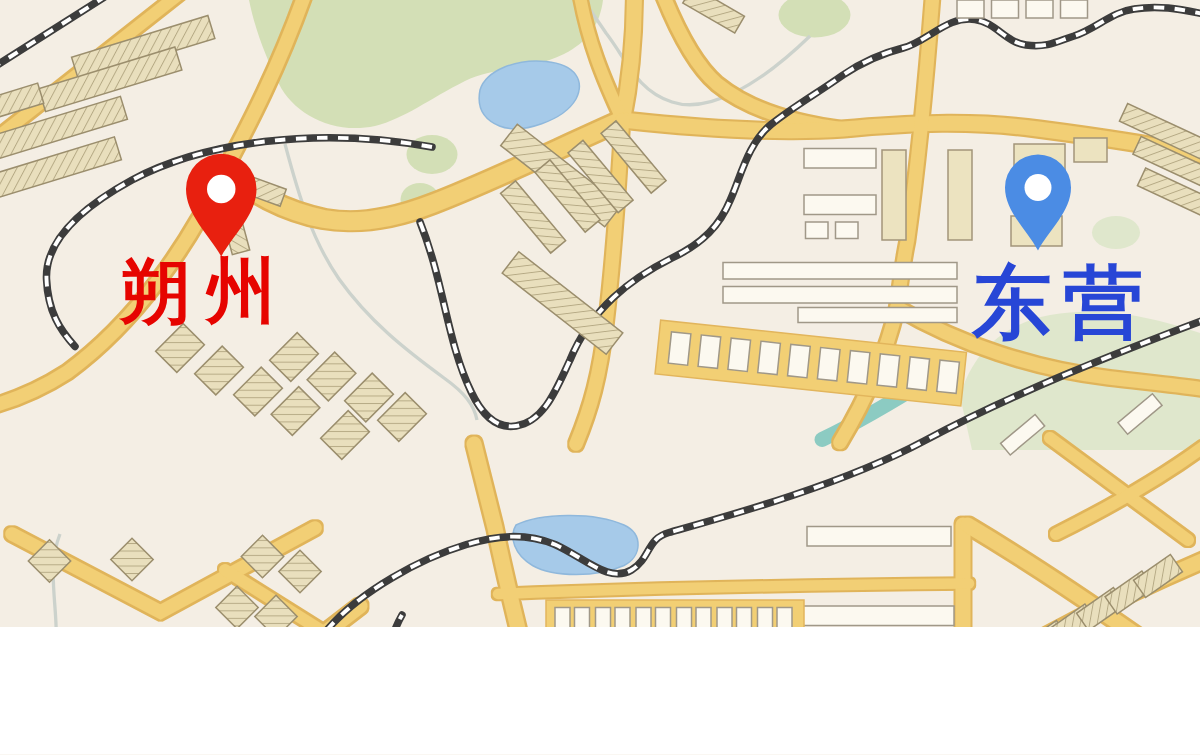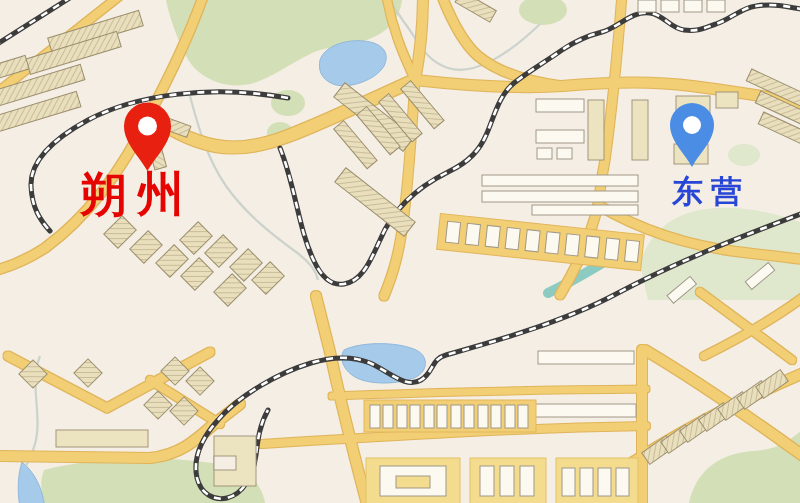--- a/index.html
+++ b/index.html
@@ -1,32 +1,32 @@
 <!DOCTYPE html>
 <html><head>
 <meta charset="utf-8">
 <style>
   html,body{margin:0;padding:0;background:#ffffff;font-family:"Liberation Sans",sans-serif;}
-  .stage{position:relative;width:800px;height:503px;overflow:hidden;background:#f4eee4;}
+  .stage{position:relative;width:800px;height:418px;overflow:hidden;background:#f4eee4;}
   .stage svg{position:absolute;left:0;top:0;display:block;}
   .road{fill:none;stroke:#f2cf74;stroke-linecap:round;}
   .rail-b{fill:none;stroke:#3c3c3c;stroke-width:5;stroke-linecap:round;}
   .rail-d{fill:none;stroke:#ffffff;stroke-width:2.6;stroke-dasharray:7 7;stroke-linecap:butt;}
   .bld{fill:url(#hatch);stroke:#9b8e6d;stroke-width:1;}
   .bldt{fill:#ece3c0;stroke:#a2957a;stroke-width:1;}
   .bldw{fill:#fcf9f0;stroke:#a09888;stroke-width:1;}
   .band{fill:#f2cf74;stroke:#e2b55c;stroke-width:1;}
   .block{fill:#f3dc8e;stroke:#e4c167;stroke-width:1;}
   .green{fill:#d3dfb6;}
   .greenl{fill:#dfe7cc;}
   .water{fill:#a6cae9;stroke:#8fb8dc;stroke-width:1;}
   .creek{fill:none;stroke:#ccd2cc;stroke-width:2.2;}
   .city-label{position:absolute;line-height:1;font-weight:600;white-space:nowrap;}
   .label-origin{left:80px;top:170px;font-size:47px;letter-spacing:10px;color:#e60400;}
-  .label-dest{left:672px;top:176px;font-size:31px;letter-spacing:8px;color:#2746d6;}
+  .label-dest{left:648px;top:176px;font-size:53px;letter-spacing:8px;color:#2746d6;}
   .banner{position:absolute;left:0;top:293px;width:800px;height:64px;
           background:rgba(71,79,206,0.80);display:flex;align-items:center;
           box-sizing:border-box;padding-left:22px;}
   .banner span{font-size:27px;color:#ffffff;letter-spacing:0.5px;white-space:nowrap;}
 </style>
 </head>
 <body>
 
 <div class="stage">
 

